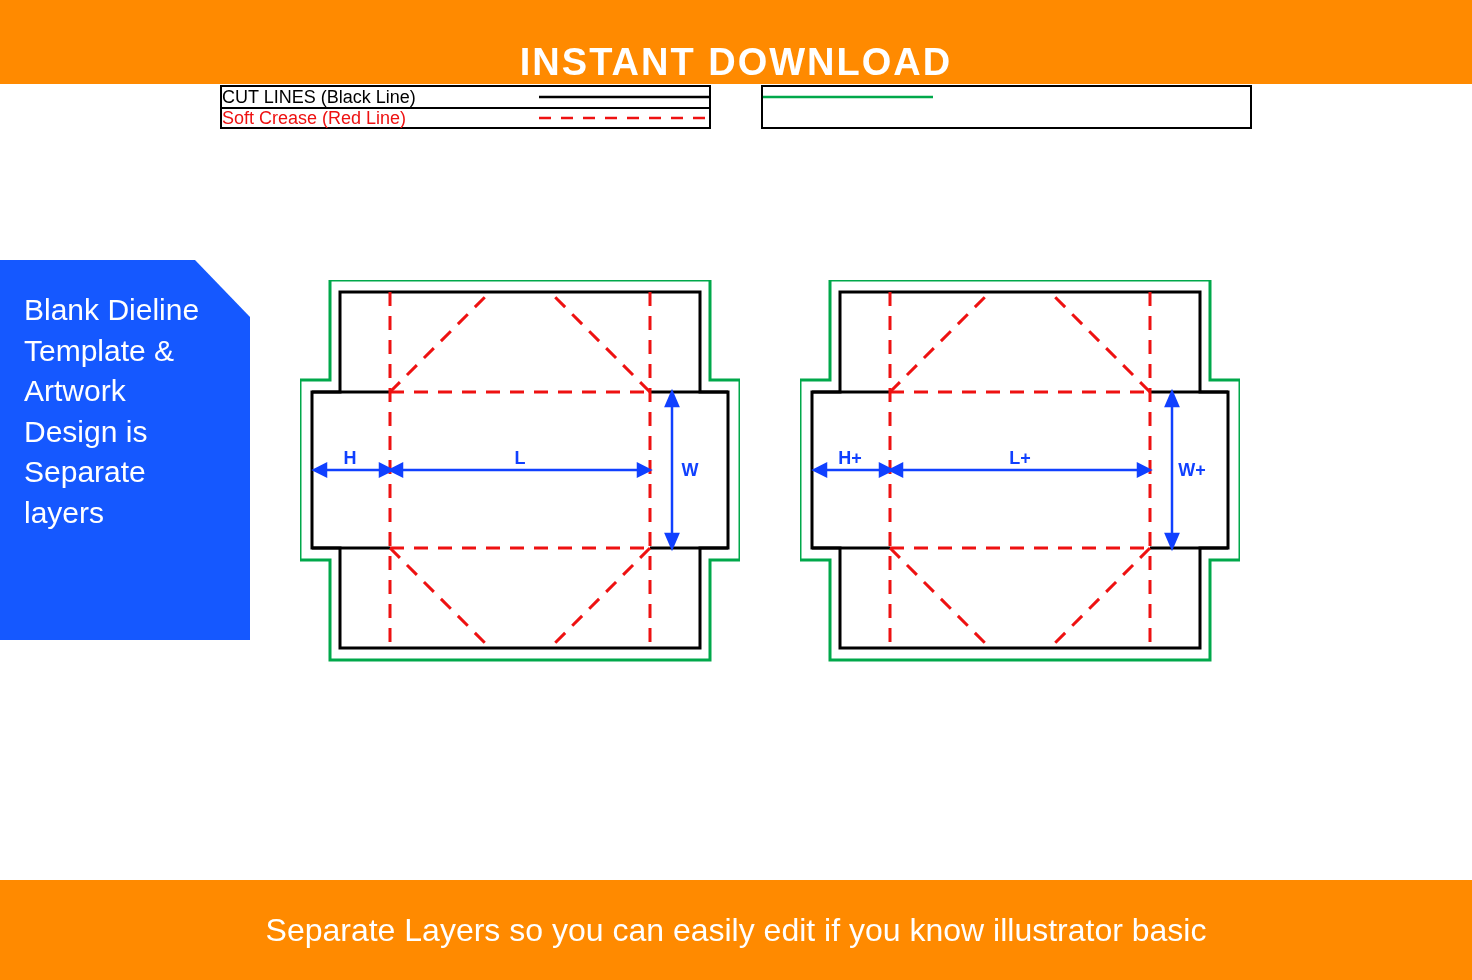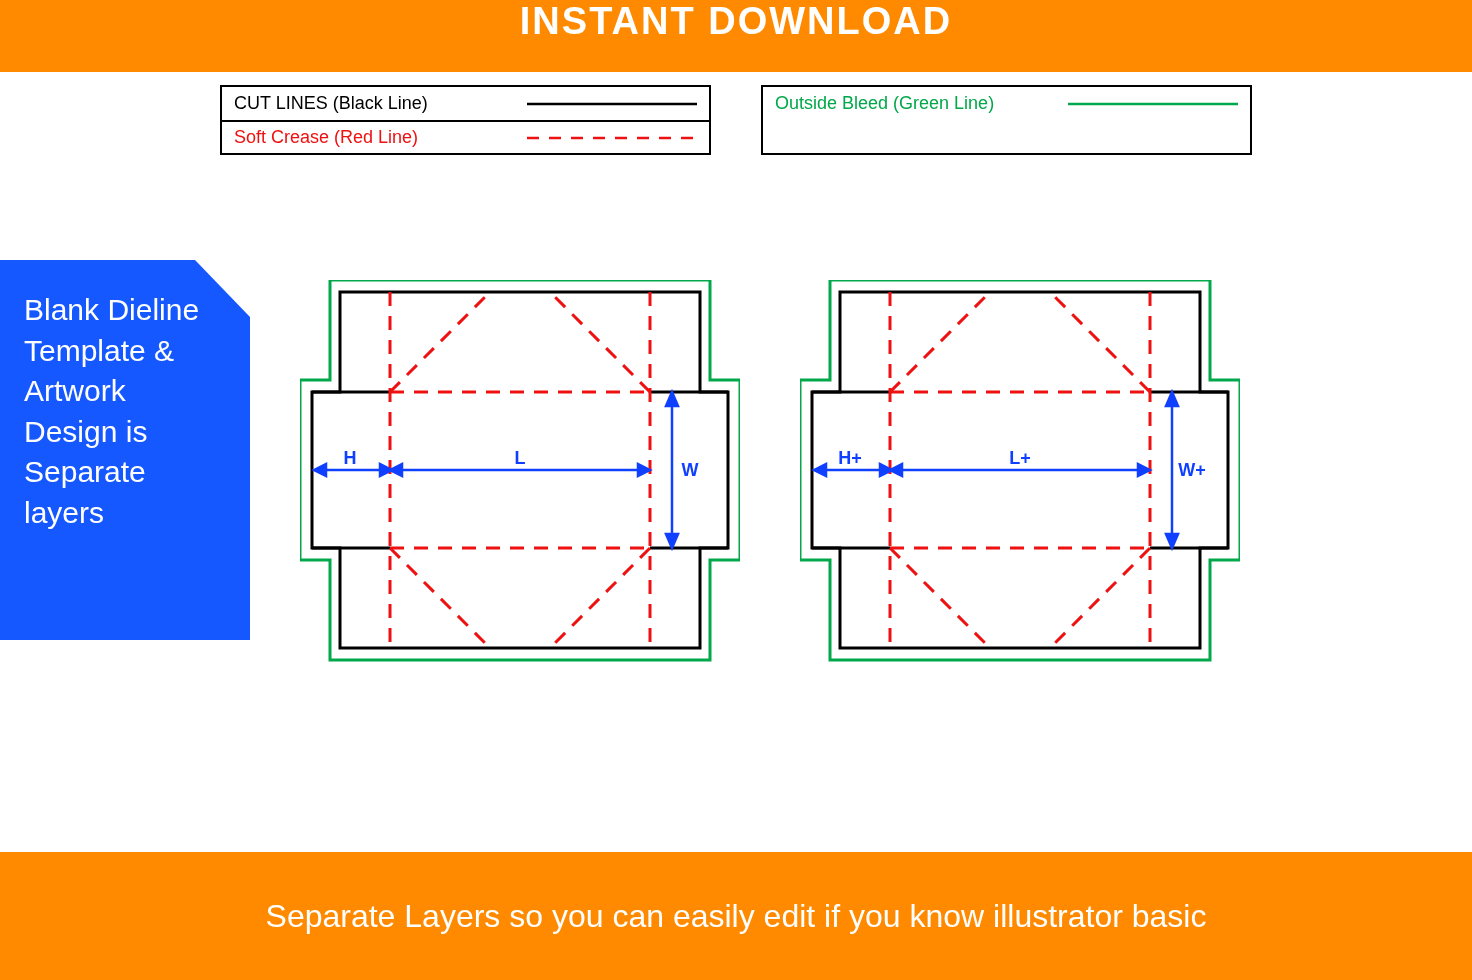--- a/index.html
+++ b/index.html
@@ -9,24 +9,24 @@
     background: #fff;
     font-family: Arial, Helvetica, sans-serif;
     position: relative;
     overflow: hidden;
   }
 
   
   .top-banner {
     position: absolute;
     top: 0; left: 0; right: 0;
-    height: 72px;
+    height: 84px;
     background: #ff8a00;
     display: flex;
-    align-items: flex-start;
+    align-items: flex-end;
     justify-content: center;
     color: #fff;
     font-size: 38px;
     font-weight: 600;
     letter-spacing: 2px;
   }
 
   
   .legend-wrap {
     position: absolute;
@@ -36,22 +36,22 @@
     display: flex;
     gap: 50px;
   }
   .legend {
     border: 2px solid #000;
     flex: 1;
   }
   .legend-row {
     display: flex;
     align-items: center;
-    height: 33px;
-    padding: 0 12px;
+    height: 20px;
+    padding: 0 0;
     gap: 12px;
   }
   .legend-row + .legend-row { border-top: 2px solid #000; justify-content: space-between; }
   .legend-label { flex: 1; font-size: 18px; font-weight: 500; }
   .legend-sample { width: 170px; height: 20px; position: relative; }
 
   .c-black  { color:#000; }
   .c-red    { color:#e11; }
   .c-blue   { color:#1040ff; }
   .c-green  { color:#00a84a; }
@@ -81,21 +81,21 @@
   }
   .dieline {
     width: 440px;
     height: 400px;
   }
 
   
   .bottom-banner {
     position: absolute;
     left: 0; right: 0; bottom: 0;
-    height: 128px;
+    height: 100px;
     background: #ff8a00;
     color: #fff;
     font-size: 32px;
     line-height: 1.25;
     text-align: center;
     display: flex;
     align-items: center;
     justify-content: center;
     padding: 8px 20px;
   }
@@ -121,21 +121,20 @@
       <span class="legend-label c-red">Soft Crease (Red Line)</span>
       <span class="legend-sample">
         <svg width="170" height="20">
             <line x1="0" y1="10" x2="170" y2="10" stroke="#e11" stroke-width="2.5" stroke-dasharray="12 10"></line>
           </svg>
       </span>
     </div>
   </div>
   <div class="legend">
     <div class="legend-row">
-      <span class="legend-label c-green">Outside Bleed (Green Line)</span>
       <span class="legend-sample">
         <svg width="170" height="20">
             <line x1="0" y1="10" x2="170" y2="10" stroke="#00a84a" stroke-width="2.5"></line>
           </svg>
       </span>
     </div>
   </div>
 </div>
 
 <div class="side-tag">

